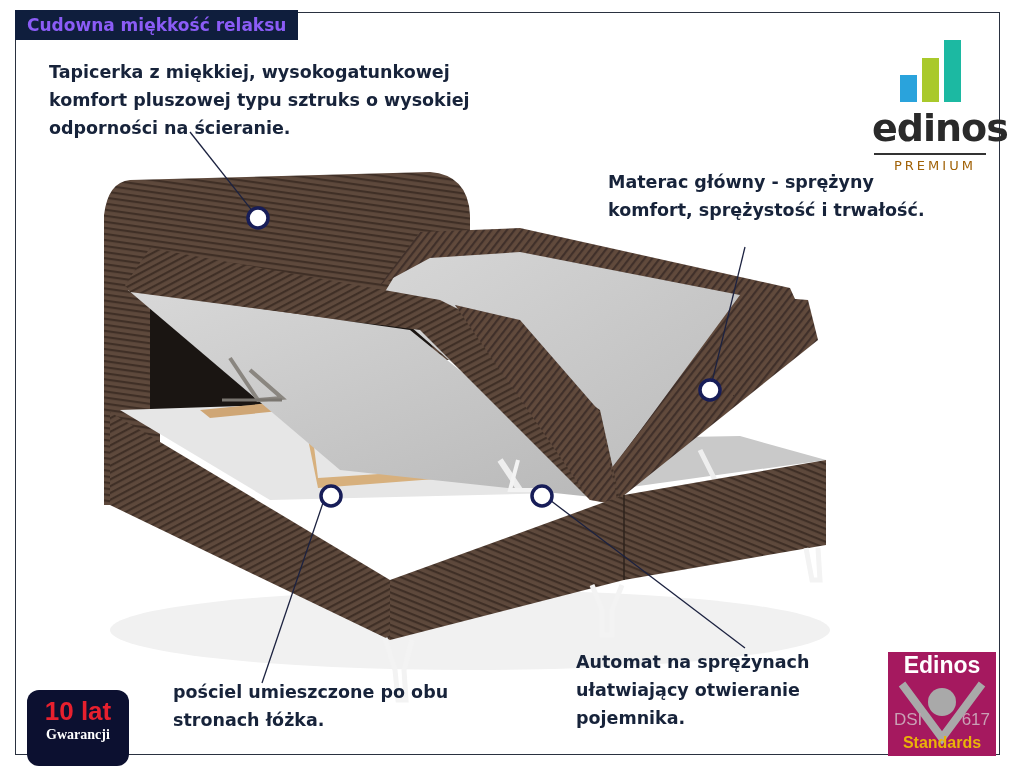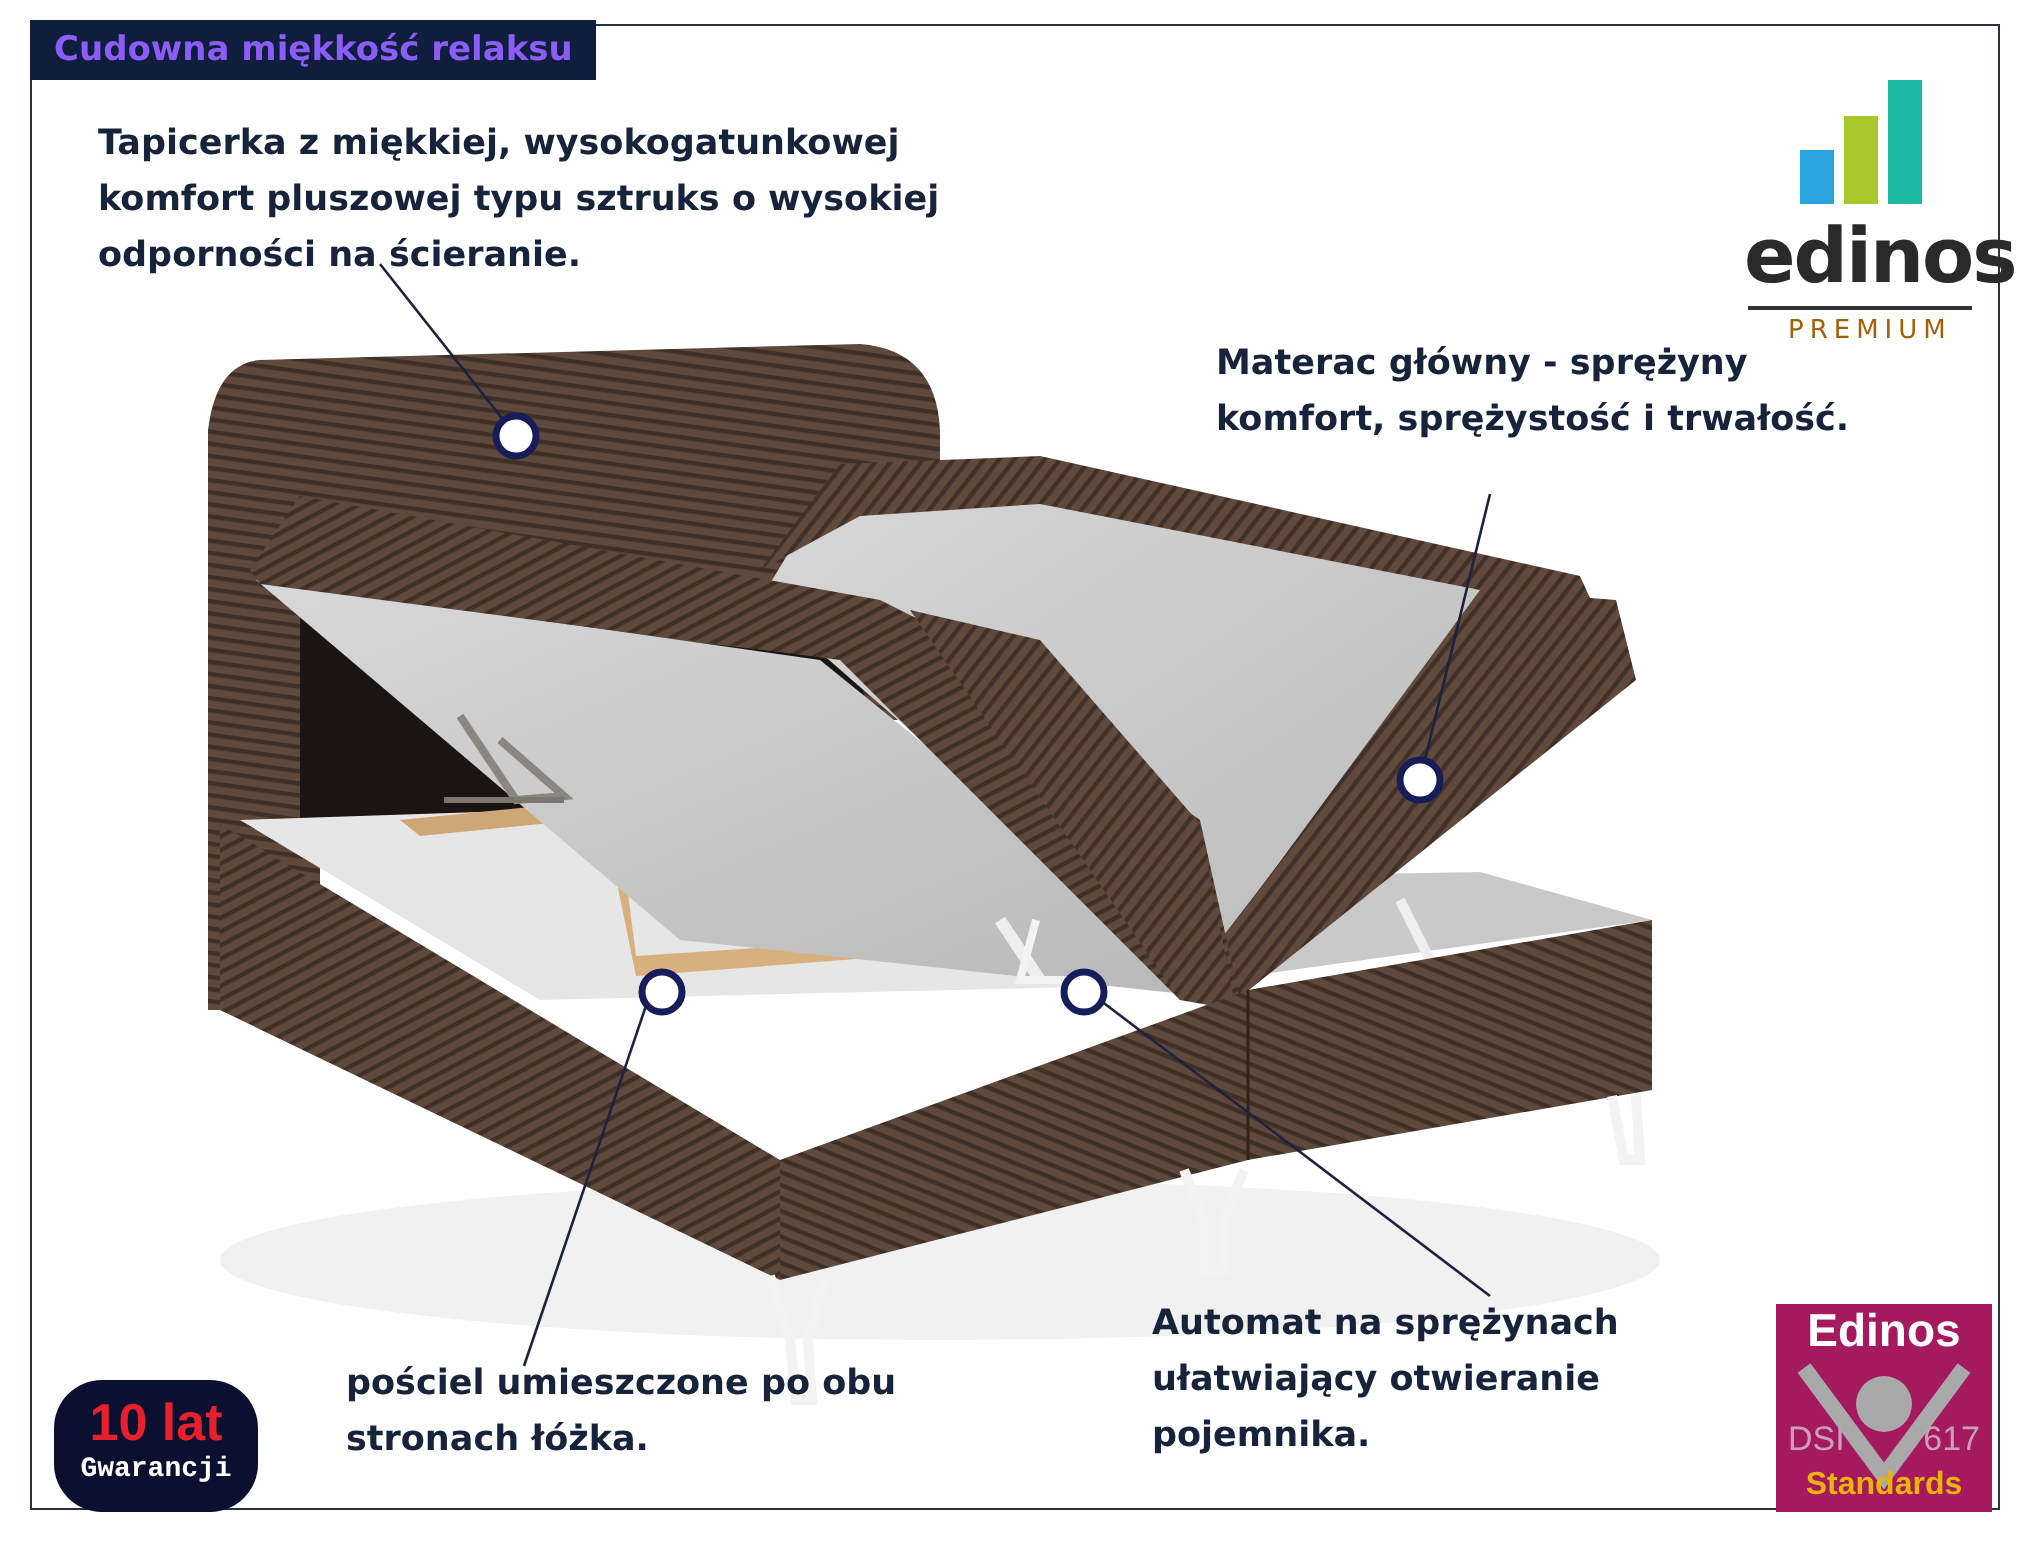--- a/index.html
+++ b/index.html
@@ -5,23 +5,23 @@
   html, body { margin:0; padding:0; background:#ffffff; }
   body { width:1020px; height:777px; position:relative; overflow:hidden; font-family:"DejaVu Sans", sans-serif; }
   .frame { position:absolute; left:15px; top:12px; width:985px; height:743px; border:1.5px solid #2a3140; box-sizing:border-box; }
   .title-tab { position:absolute; left:15px; top:10px; height:30px; padding:0 12px; background:#0f1e3d; color:#8b5cf6; font-weight:bold; font-size:17px; line-height:30px; white-space:nowrap; }
   .callout { position:absolute; color:#17233a; font-weight:bold; font-size:17.5px; line-height:28px; white-space:nowrap; }
   .bed { position:absolute; left:0; top:0; }
   .logo { position:absolute; left:872px; top:38px; width:130px; }
   .logo .word { position:absolute; left:0; top:68px; font-size:38px; font-weight:bold; color:#2a2a2a; letter-spacing:-1px; font-family:"DejaVu Sans", sans-serif; }
   .logo .rule { position:absolute; left:2px; top:115px; width:112px; height:2px; background:#333; }
   .logo .premium { position:absolute; left:22px; top:120px; font-size:13px; letter-spacing:3px; color:#a16207; font-weight:normal; }
-  .warranty { position:absolute; left:27px; top:690px; width:102px; height:66px; background:#0c1030; border-radius:24px; text-align:center; }
+  .warranty { position:absolute; left:27px; top:690px; width:102px; height:76px; background:#0c1030; border-radius:12px; text-align:center; }
   .warranty .years { display:block; color:#e8202e; font-weight:bold; font-size:26px; line-height:30px; margin-top:6px; font-family:"Liberation Sans", sans-serif; }
-  .warranty .label { display:block; color:#ffffff; font-weight:bold; font-size:14px; line-height:18px; font-family:Liberation Mono, monospace; }
+  .warranty .label { display:block; color:#ffffff; font-weight:bold; font-size:14px; line-height:18px; font-family:Liberation Serif, serif; }
   .standards { position:absolute; left:888px; top:652px; width:108px; height:104px; background:#a5195f; }
   .standards .brand { position:absolute; left:0; width:100%; top:0; text-align:center; color:#fff; font-weight:bold; font-size:23px; font-family:"Liberation Sans", sans-serif; }
   .standards .dsi { position:absolute; left:6px; top:58px; color:#c9a1b5; font-size:17px; font-family:"Liberation Sans", sans-serif; }
   .standards .num { position:absolute; right:6px; top:58px; color:#c9a1b5; font-size:17px; font-family:"Liberation Sans", sans-serif; }
   .standards .std { position:absolute; left:0; width:100%; bottom:4px; text-align:center; color:#eab308; font-weight:bold; font-size:16px; font-family:"Liberation Sans", sans-serif; }
 </style>
 </head>
 <body>
 
 <div class="frame"></div>

